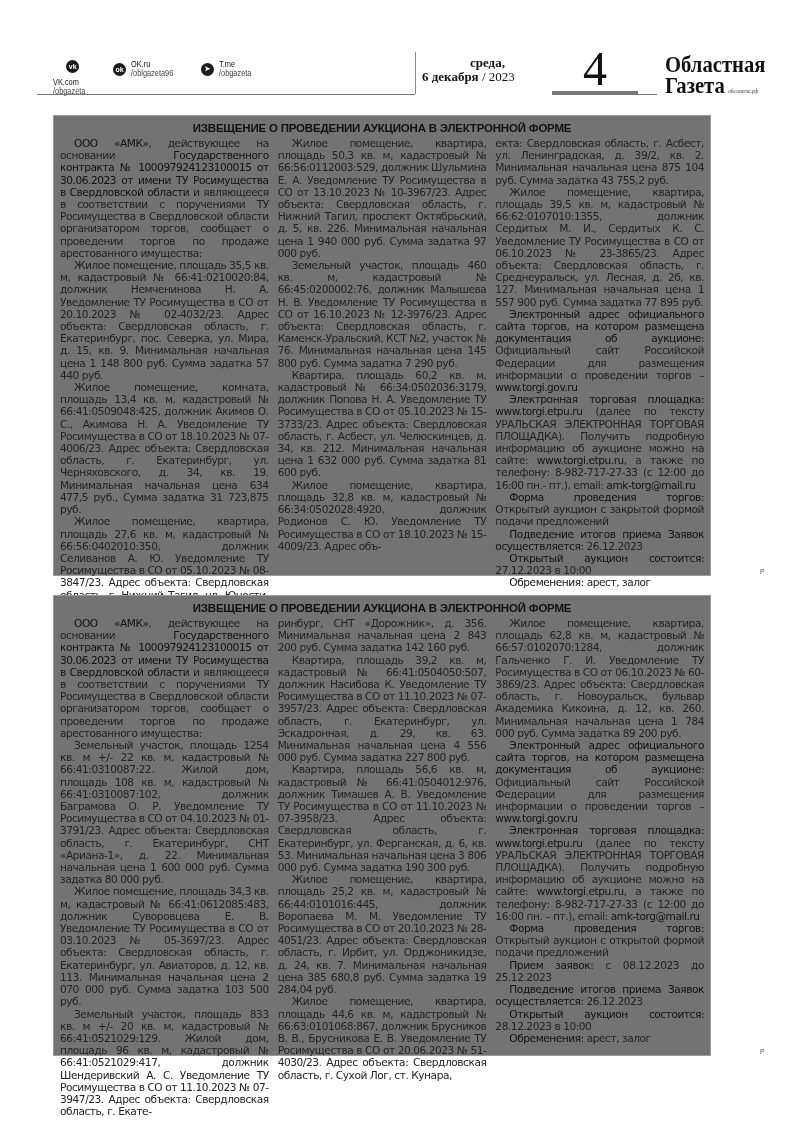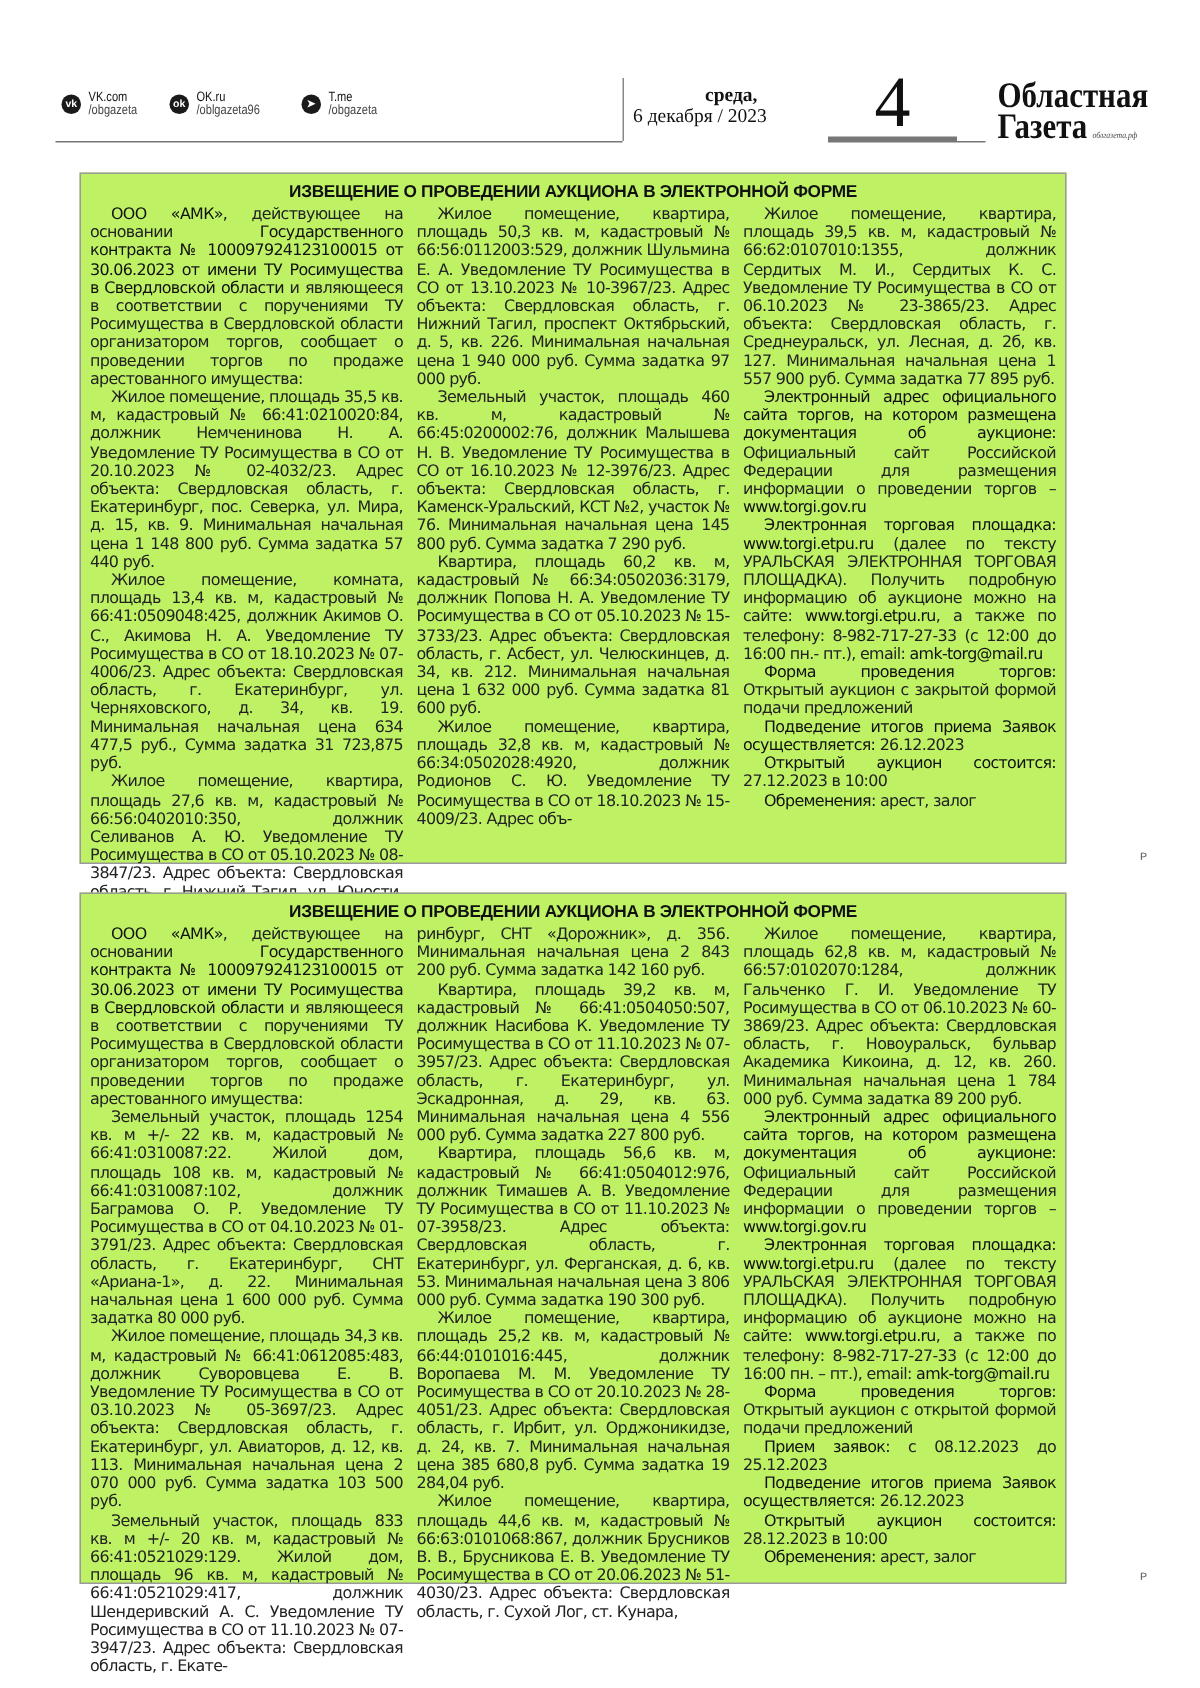--- a/index.html
+++ b/index.html
@@ -8,41 +8,41 @@
   .mh-rule { position: absolute; left: 0; top: 44px; width: 378px; height: 1px; background: #777; }
   .mh-vsep { position: absolute; left: 378px; top: 2px; width: 1px; height: 42px; background: #888; }
   .social { position: absolute; top: 10px; display: flex; align-items: center; gap: 5px; }
   .social .ic { width: 13px; height: 13px; border-radius: 50%; background: #1a1a1a; color: #fff;
     font: bold 7px "Liberation Sans", sans-serif; display: flex; align-items: center; justify-content: center; }
   .social .txt { font: 9px/9px "Liberation Sans", sans-serif; color: #222; transform: scaleX(0.82); transform-origin: left; }
   .social .txt b { font-weight: normal; display: block; color: #111; }
   .social .txt span { display: block; color: #444; }
   .date { position: absolute; left: 385px; top: 6px; font: 13px/14px "Liberation Serif", serif; color: #111; }
   .date .d1 { display: block; font-weight: bold; margin-left: 48px; }
-  .date .d2 b { font-weight: normal; }
+  .date .d2 b { font-weight: bold; }
   .pagenum { position: absolute; left: 528px; top: -5px; width: 60px; text-align: center; font: 48px/48px "Liberation Serif", serif; color: #111; }
   .pagebar { position: absolute; left: 515px; top: 41px; width: 86px; height: 4px; background: #777; }
   .mh-rule3 { position: absolute; left: 601px; top: 44px; width: 19px; height: 1px; background: #777; }
   .logo { position: absolute; left: 628px; top: 4px; font: bold 24px/21px "Liberation Serif", serif; color: #111; transform: scaleX(0.86); transform-origin: left; white-space: nowrap; }
   .logo .l2 small { font: italic 6px "Liberation Serif", serif; font-weight: normal; color: #444; margin-left: 4px; }
 
-  .notice { position: absolute; left: 53px; width: 656px; border: 1.5px solid #9a9a9a; background: #bef264; }
+  .notice { position: absolute; left: 53px; width: 656px; border: 1.5px solid #9a9a9a; background: #737373; }
   .notice .title { text-align: center; font: bold 11.5px/14px "Liberation Sans", sans-serif; color: #111; padding-top: 5px; letter-spacing: -0.2px; }
   .cols { display: flex; gap: 9px; padding: 2px 6px 0 6px; }
   .col { flex: 1; font: 10.6px/12.2px "DejaVu Sans", sans-serif; color: #222; text-align: justify; hyphens: manual; letter-spacing: -0.45px; }
   .col p { margin: 0; text-indent: 14px; }
   .col p.cont { text-indent: 0; }
   .col b { font-weight: normal; color: #111; }
   .corner { position: absolute; font: 7px "Liberation Sans", sans-serif; color: #555; }
 </style>
 </head>
 <body>
 
 <div class="masthead">
-  <div class="social" style="left:4px;">
+  <div class="social" style="left:16px;flex-direction:column;">
     <span class="ic">vk</span>
     <span class="txt">
         <b>VK.com</b>
         <span>/obgazeta</span>
       </span>
   </div>
   <div class="social" style="left:76px;">
     <span class="ic">ok</span>
     <span class="txt">
         <b>OK.ru</b>
@@ -81,20 +81,21 @@
       <p>Жилое помещение, квартира, площадь 27,6 кв. м, кадастровый № 66:56:0402010:350, должник Селиванов А. Ю. Уведомление ТУ Росимущества в СО от 05.10.2023 № 08-3847/23. Адрес объекта: Свердловская область, г. Нижний Тагил, ул. Юности, д. 29, кв. 64. Минимальная начальная цена 897 220,8 руб. Сумма задатка 44 861,04 руб.</p>
       <p>Жилое помещение, квартира, площадь 47,5 кв. м, кадастровый № 66:56:0201001:8187, должник Соко-</p>
     </div>
     <div class="col">
       <p>Жилое помещение, квартира, площадь 50,3 кв. м, кадастровый № 66:56:0112003:529, должник Шульмина Е. А. Уведомление ТУ Росимущества в СО от 13.10.2023 № 10-3967/23. Адрес объекта: Свердловская область, г. Нижний Тагил, проспект Октябрьский, д. 5, кв. 226. Минимальная начальная цена 1 940 000 руб. Сумма задатка 97 000 руб.</p>
       <p>Земельный участок, площадь 460 кв. м, кадастровый № 66:45:0200002:76, должник Малышева Н. В. Уведомление ТУ Росимущества в СО от 16.10.2023 № 12-3976/23. Адрес объекта: Свердловская область, г. Каменск-Уральский, КСТ №2, участок № 76. Минимальная начальная цена 145 800 руб. Сумма задатка 7 290 руб.</p>
       <p>Квартира, площадь 60,2 кв. м, кадастровый № 66:34:0502036:3179, должник Попова Н. А. Уведомление ТУ Росимущества в СО от 05.10.2023 № 15-3733/23. Адрес объекта: Свердловская область, г. Асбест, ул. Челюскинцев, д. 34, кв. 212. Минимальная начальная цена 1 632 000 руб. Сумма задатка 81 600 руб.</p>
       <p>Жилое помещение, квартира, площадь 32,8 кв. м, кадастровый № 66:34:0502028:4920, должник Родионов С. Ю. Уведомление ТУ Росимущества в СО от 18.10.2023 № 15-4009/23. Адрес объ-</p>
     </div>
     <div class="col">
+      <p class="cont">екта: Свердловская область, г. Асбест, ул. Ленинградская, д. 39/2, кв. 2. Минимальная начальная цена 875 104 руб. Сумма задатка 43 755,2 руб.</p>
       <p>Жилое помещение, квартира, площадь 39,5 кв. м, кадастровый № 66:62:0107010:1355, должник Сердитых М. И., Сердитых К. С. Уведомление ТУ Росимущества в СО от 06.10.2023 № 23-3865/23. Адрес объекта: Свердловская область, г. Среднеуральск, ул. Лесная, д. 2б, кв. 127. Минимальная начальная цена 1 557 900 руб. Сумма задатка 77 895 руб.</p>
       <p><b>Электронный адрес официального сайта торгов, на котором размещена документация об аукционе:</b><span> Официальный сайт Российской Федерации для размещения информации о проведении торгов – </span><b>www.torgi.gov.ru</b></p>
       <p><b>Электронная торговая площадка:</b><b> www.torgi.etpu.ru</b><span> (далее по тексту УРАЛЬСКАЯ ЭЛЕКТРОННАЯ ТОРГОВАЯ ПЛОЩАДКА). Получить подробную информацию об аукционе можно на сайте: </span><b>www.torgi.etpu.ru</b><span>, а также по телефону: 8-982-717-27-33 (с 12:00 до 16:00 пн.- пт.), email: </span><b>amk-torg@mail.ru</b></p>
       <p><b>Форма проведения торгов:</b><span> Открытый аукцион с закрытой формой подачи предложений</span></p>
       <p><b>Подведение итогов приема Заявок осуществляется:</b><span> 26.12.2023</span></p>
       <p><b>Открытый аукцион состоится:</b><span> 27.12.2023 в 10:00</span></p>
       <p><b>Обременения:</b><span> арест, залог</span></p>
     </div>
   </div>
 </div>

